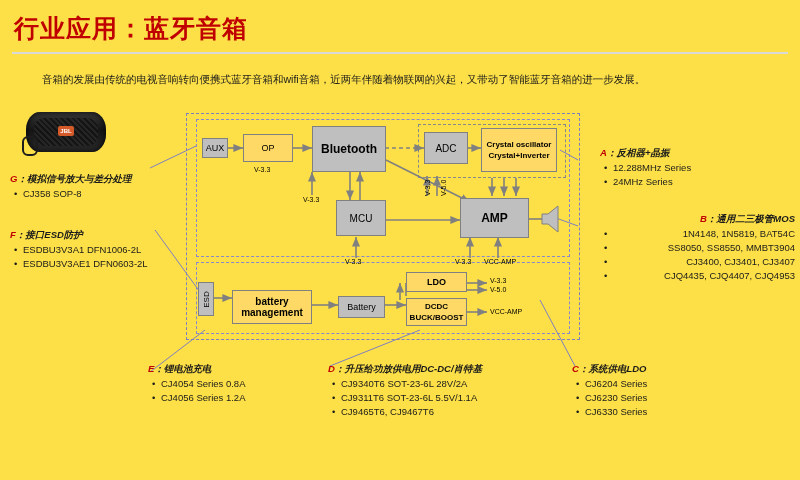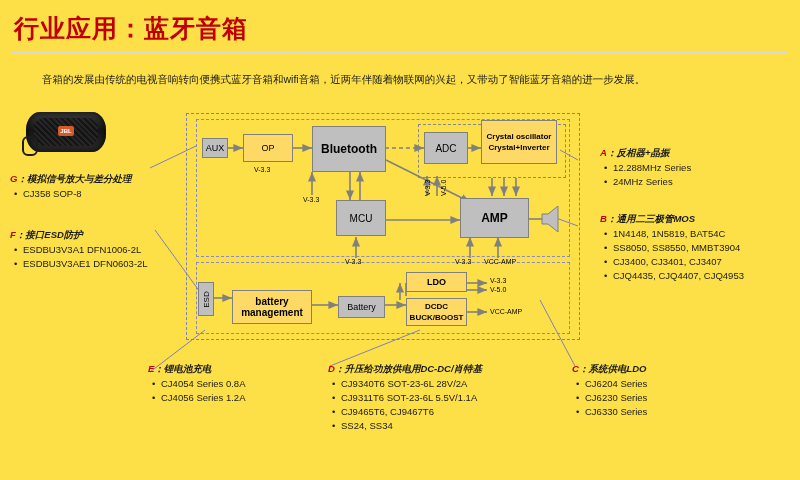--- a/index.html
+++ b/index.html
@@ -263,21 +263,21 @@
       <line x1="575" y1="366" x2="540" y2="300"></line>
       <line x1="578" y1="160" x2="560" y2="150"></line>
       <line x1="578" y1="226" x2="545" y2="214"></line>
     </g>
   </svg>
 
   <div class="box grey" style="left:202px;top:138px;width:26px;height:20px;">AUX</div>
   <div class="box yellow" style="left:243px;top:134px;width:50px;height:28px;">OP</div>
   <div class="box grey big" style="left:312px;top:126px;width:74px;height:46px;">Bluetooth</div>
   <div class="box grey mid" style="left:424px;top:132px;width:44px;height:32px;">ADC</div>
-  <div class="box yellow bold" style="left:481px;top:120px;width:76px;height:44px;font-size:8px;white-space:pre-line;">Crystal oscillator
+  <div class="box yellow bold" style="left:481px;top:128px;width:76px;height:44px;font-size:8px;white-space:pre-line;">Crystal oscillator
 Crystal+Inverter</div>
   <div class="box grey mid" style="left:336px;top:200px;width:50px;height:36px;">MCU</div>
   <div class="box grey big" style="left:460px;top:198px;width:69px;height:40px;">AMP</div>
   <div class="box yellow bold" style="left:232px;top:290px;width:80px;height:34px;font-size:10px;">battery management</div>
   <div class="box grey" style="left:338px;top:296px;width:47px;height:22px;">Battery</div>
   <div class="box yellow bold" style="left:406px;top:272px;width:61px;height:20px;">LDO</div>
   <div class="box yellow bold" style="left:406px;top:298px;width:61px;height:28px;font-size:8px;white-space:pre-line;">DCDC
 BUCK/BOOST</div>
   <div class="box grey" style="left:198px;top:282px;width:16px;height:34px;font-size:8px;">
     <span style="transform:rotate(-90deg);display:inline-block;">ESD</span>
@@ -314,21 +314,21 @@
   </div>
 
   <div class="legend" style="left:600px;top:146px;width:190px;">
     <div class="hd"><span class="key">A</span>：<span>反相器+晶振</span></div>
     <ul>
       <li>12.288MHz Series</li>
       <li>24MHz Series</li>
     </ul>
   </div>
 
-  <div class="legend" style="left:600px;top:212px;width:195px;">
+  <div class="legend" style="left:600px;top:212px;width:195px;text-align:right;">
     <div class="hd"><span class="key">B</span>：<span>通用二三极管MOS</span></div>
     <ul>
       <li>1N4148,  1N5819,  BAT54C</li>
       <li>SS8050,  SS8550,  MMBT3904</li>
       <li>CJ3400,  CJ3401,  CJ3407</li>
       <li>CJQ4435,  CJQ4407,  CJQ4953</li>
     </ul>
   </div>
 
   <div class="legend" style="left:148px;top:362px;width:170px;">
@@ -338,21 +338,20 @@
       <li>CJ4056 Series 1.2A</li>
     </ul>
   </div>
 
   <div class="legend" style="left:328px;top:362px;width:230px;">
     <div class="hd"><span class="key">D</span>：<span>升压给功放供电用DC-DC/肖特基</span></div>
     <ul>
       <li>CJ9340T6 SOT-23-6L 28V/2A</li>
       <li>CJ9311T6 SOT-23-6L 5.5V/1.1A</li>
       <li>CJ9465T6,  CJ9467T6</li>
-      <li>SS24,  SS34</li>
     </ul>
   </div>
 
   <div class="legend" style="left:572px;top:362px;width:180px;">
     <div class="hd"><span class="key">C</span>：<span>系统供电LDO</span></div>
     <ul>
       <li>CJ6204 Series</li>
       <li>CJ6230 Series</li>
       <li>CJ6330 Series</li>
     </ul>

